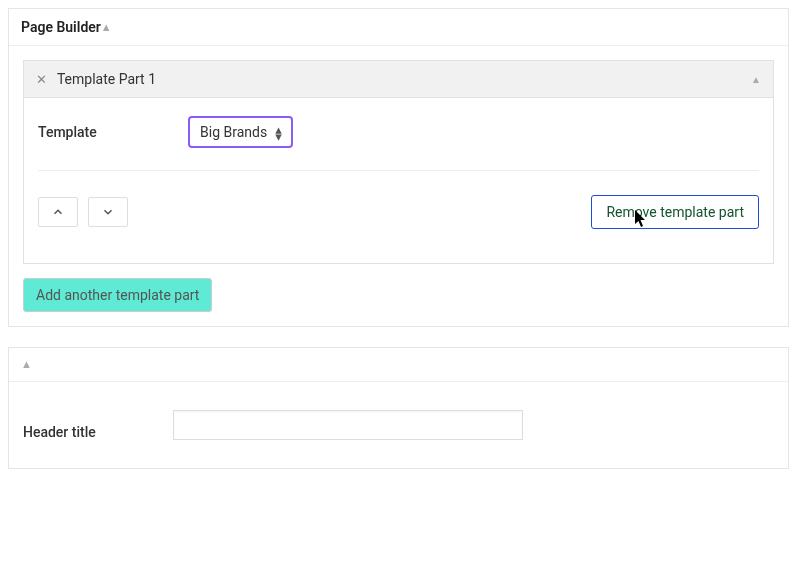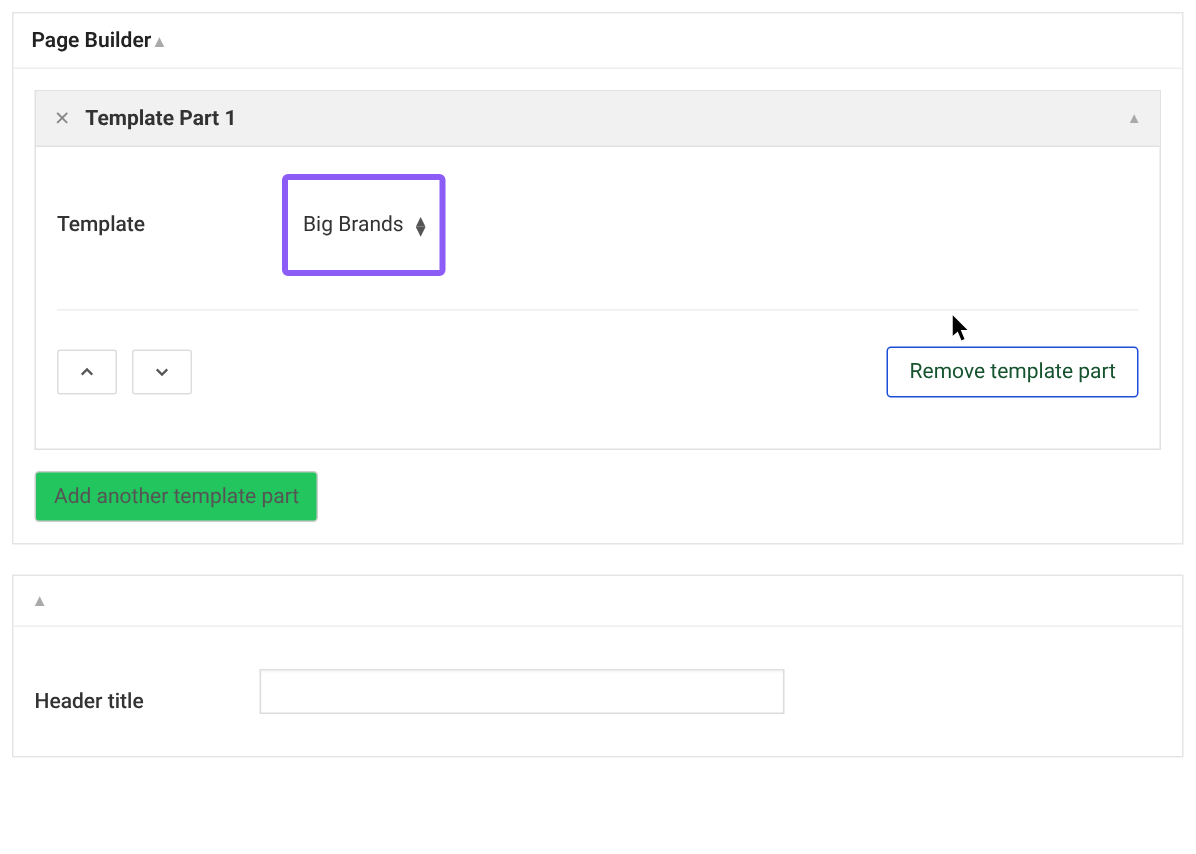--- a/index.html
+++ b/index.html
@@ -68,43 +68,43 @@
       align-items: center;
       gap: 10px;
     }
     .repeater-close {
       color: #888;
       font-size: 13px;
       cursor: pointer;
       line-height: 1;
     }
     .repeater-title {
-      font-weight: 700;
+      font-weight: 400;
       font-size: 14px;
       color: #333;
     }
     .repeater-toggle {
       color: #aaa;
       font-size: 10px;
       cursor: pointer;
     }
     .repeater-body {
       padding: 18px 14px 14px 14px;
     }
     .repeater-field-row {
       display: flex;
       align-items: center;
       padding-bottom: 18px;
     }
     .select-wrap {
       display: inline-flex;
       align-items: flex-end;
-      border: 4px solid #8b5cf6;
+      border: 2px solid #8b5cf6;
       border-radius: 4px;
-      padding: 22px 10px;
+      padding: 6px 10px;
       background: #fff;
       font-size: 14px;
       color: #333;
       cursor: pointer;
       gap: 8px;
     }
     .select-caret {
       display: inline-block;
       font-size: 13px;
       color: #555;
@@ -143,21 +143,21 @@
       border-radius: 3px;
       background: #fff;
       padding: 8px 14px;
       font-size: 14px;
       color: #14532d;
       cursor: pointer;
     }
     .add-btn {
       border: 1px solid #ccc;
       border-radius: 3px;
-      background: #22c55e;
+      background: #5eead4;
       padding: 8px 12px;
       font-size: 14px;
       color: #555;
       cursor: pointer;
       margin-top: 14px;
       display: inline-block;
     }
     .text-input {
       width: 350px;
       height: 30px;

